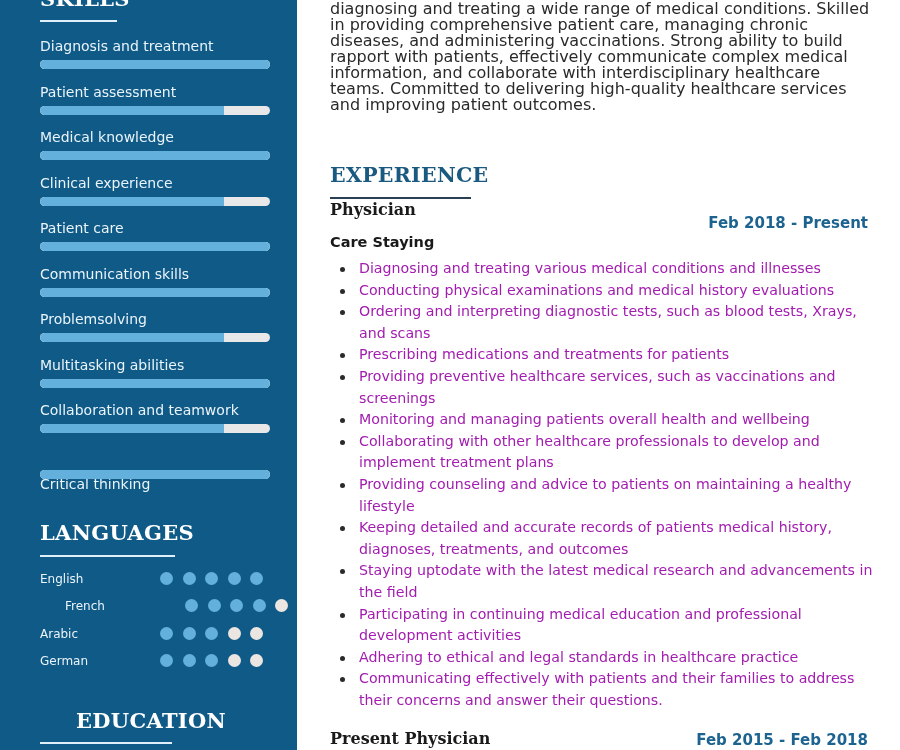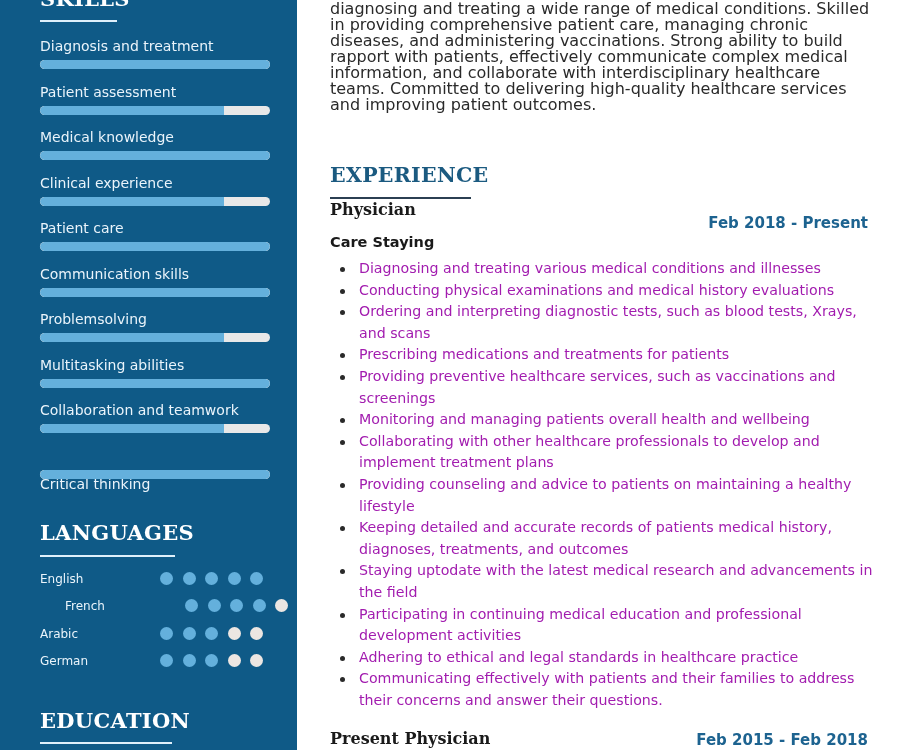--- a/index.html
+++ b/index.html
@@ -153,21 +153,21 @@
         <div class="dots">
           <span class="dot"></span>
           <span class="dot"></span>
           <span class="dot"></span>
           <span class="dot off"></span>
           <span class="dot off"></span>
         </div>
       </div>
     </div>
 
-  <h2 class="side-heading" style="top:708px;">EDUCATION</h2>
+  <h2 class="side-heading" style="top:708px;margin-left:36px;">EDUCATION</h2>
   <div class="side-rule" style="top:742px;width:132px;"></div>
 </aside>
 
 <p class="summary">diagnosing and treating a wide range of medical conditions. Skilled in providing comprehensive patient care, managing chronic diseases, and administering vaccinations. Strong ability to build rapport with patients, effectively communicate complex medical information, and collaborate with interdisciplinary healthcare teams. Committed to delivering high-quality healthcare services and improving patient outcomes.</p>
 
 <h2 class="main-heading">EXPERIENCE</h2>
 <div class="main-rule"></div>
 
 <div class="job-title" style="top:200px;">Physician</div>
 <div class="job-date" style="top:214px;">Feb 2018 - Present</div>

